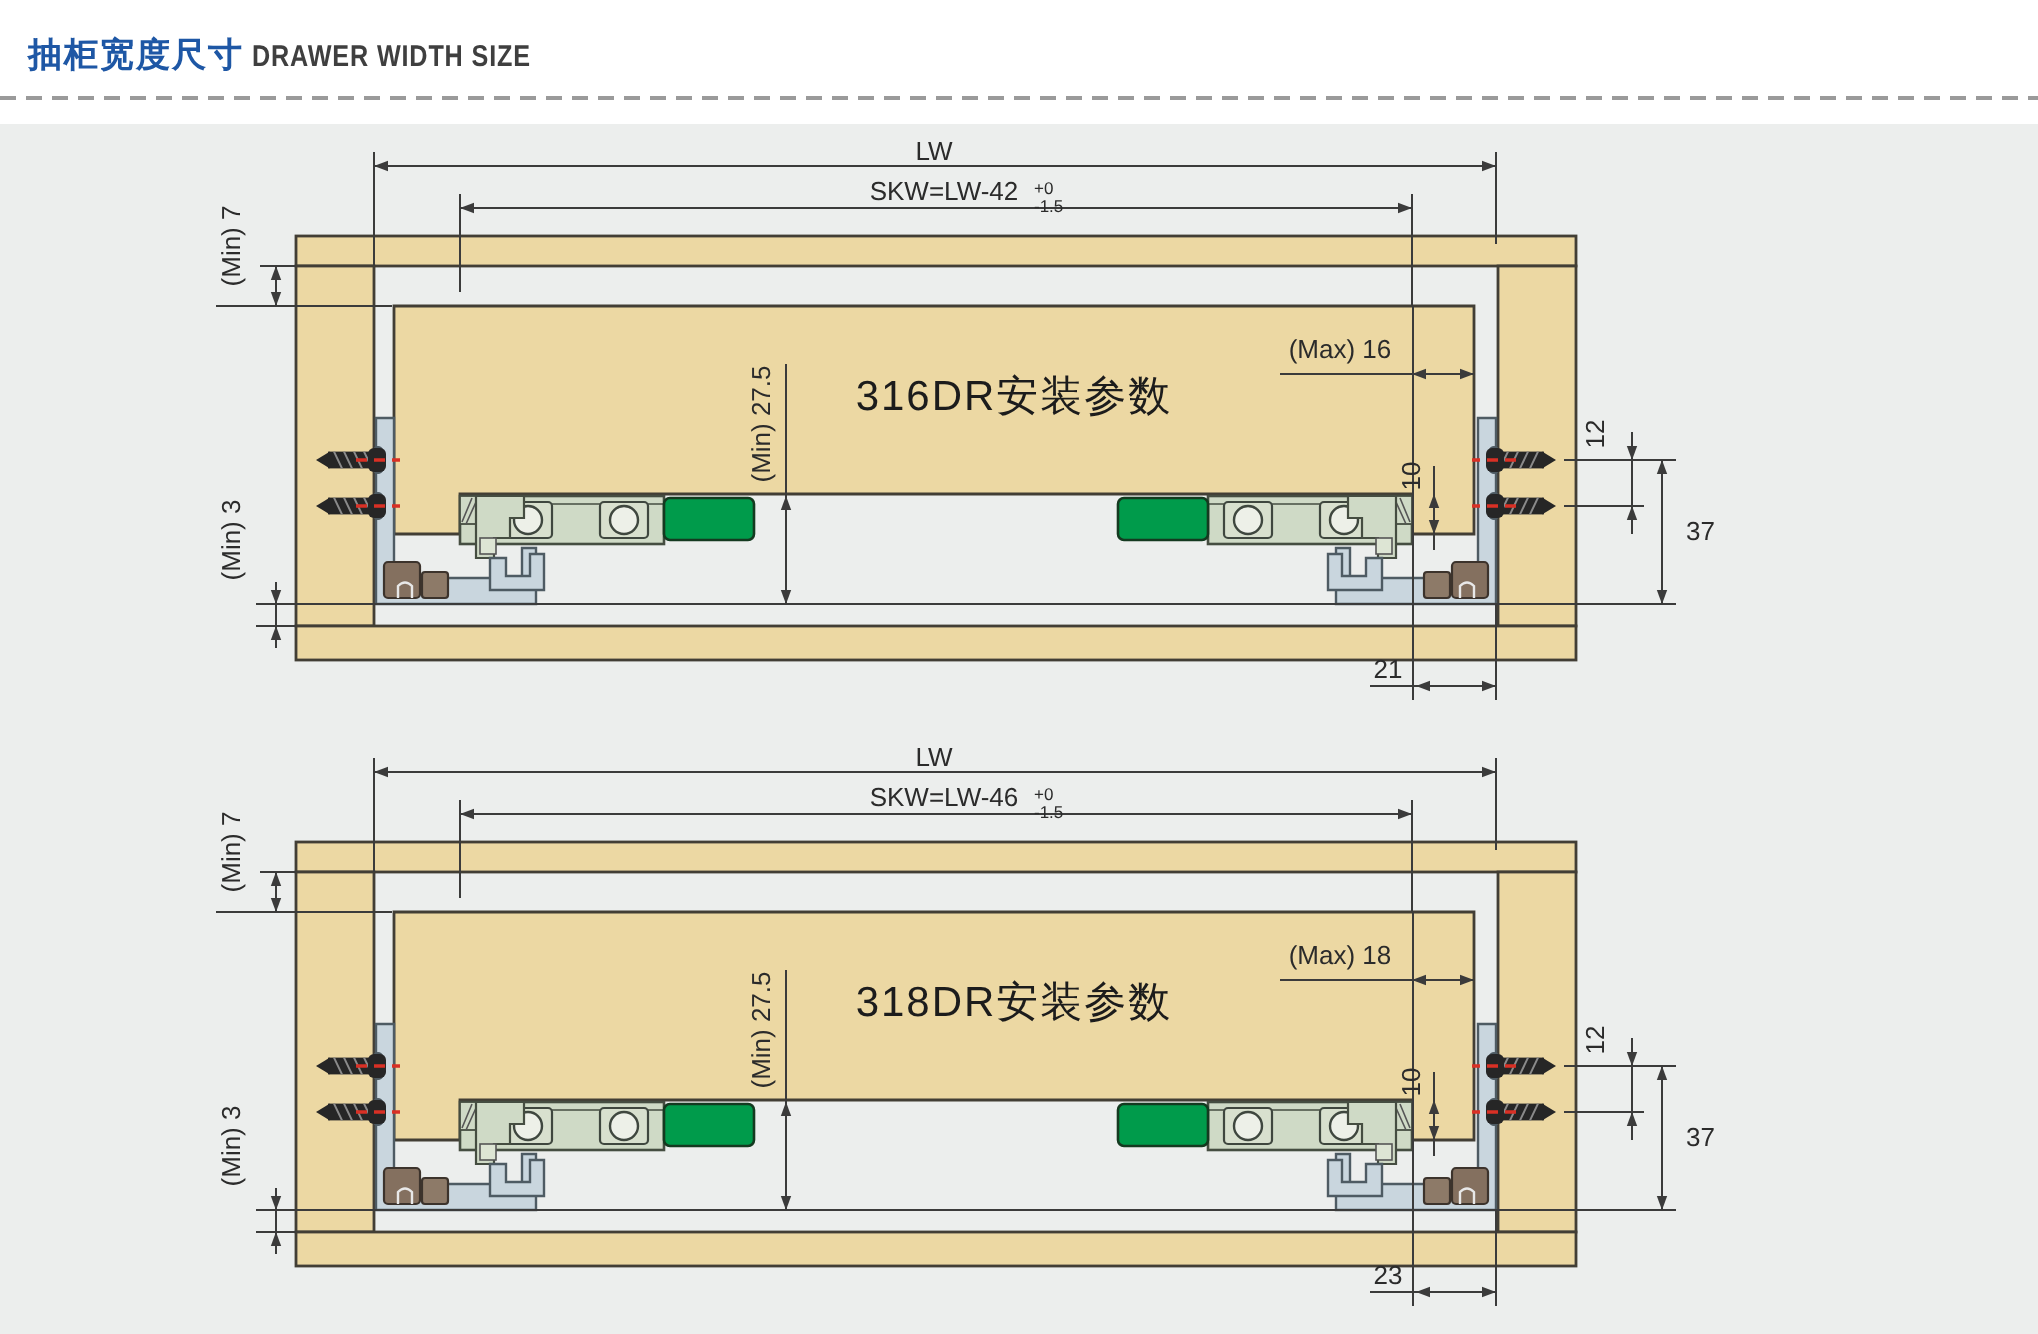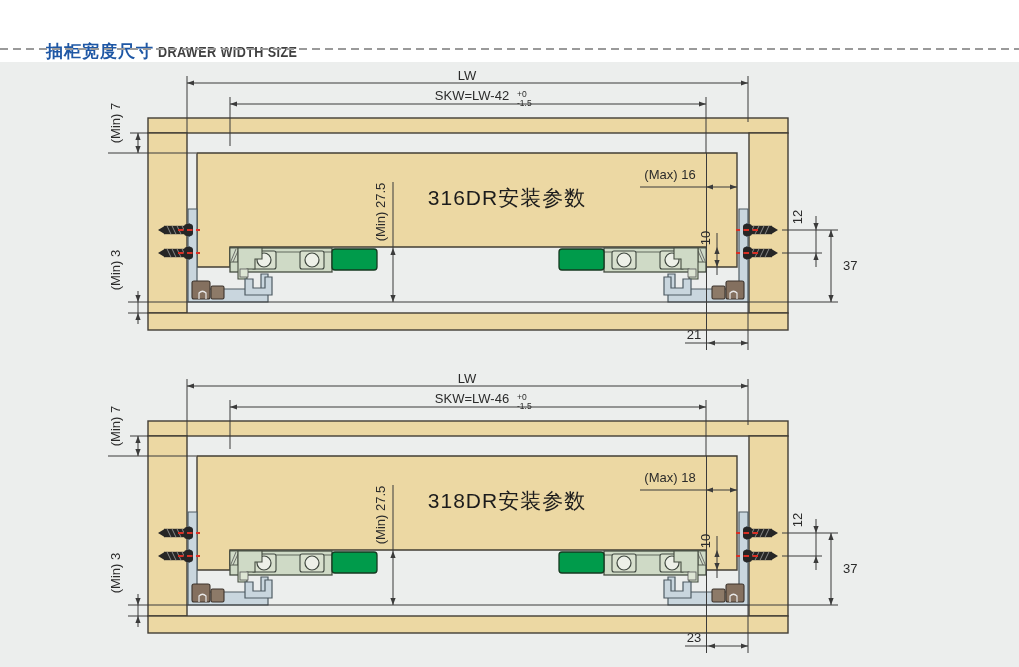--- a/index.html
+++ b/index.html
@@ -1,20 +1,20 @@
 <!DOCTYPE html>
 <html><head>
 <meta charset="utf-8">
 <style>
   html,body{margin:0;padding:0;}
   body{
     width:1019px;height:667px;position:relative;overflow:hidden;
     background:#ffffff;font-family:"Liberation Sans",sans-serif;
   }
-  .hdr{position:absolute;left:14px;top:40px;white-space:nowrap;margin-left:32px;}
+  .hdr{position:absolute;left:14px;top:16px;white-space:nowrap;}
   .hdr .zh{color:#1E57A5;font-size:17px;font-weight:bold;letter-spacing:1px;}
   .hdr .en{color:#3f3f3f;font-size:15px;font-weight:600;display:inline-block;
            transform:scaleX(.84);transform-origin:left center;letter-spacing:.5px;margin-left:4px;}
   .dashrule{position:absolute;left:0;top:48px;width:100%;height:2px;
     background:repeating-linear-gradient(90deg,#9a9a9a 0 8px,transparent 8px 13px);}
   .graypanel{position:absolute;left:0;top:62px;width:100%;height:605px;background:#ECEEED;}
   svg.diag{position:absolute;left:0;width:1019px;height:300px;}
   #d1{top:62px;} #d2{top:365px;}
   text{font-family:"Liberation Sans","DejaVu Sans",sans-serif;}
   .dt{font-size:13px;fill:#2b2b2b;}

